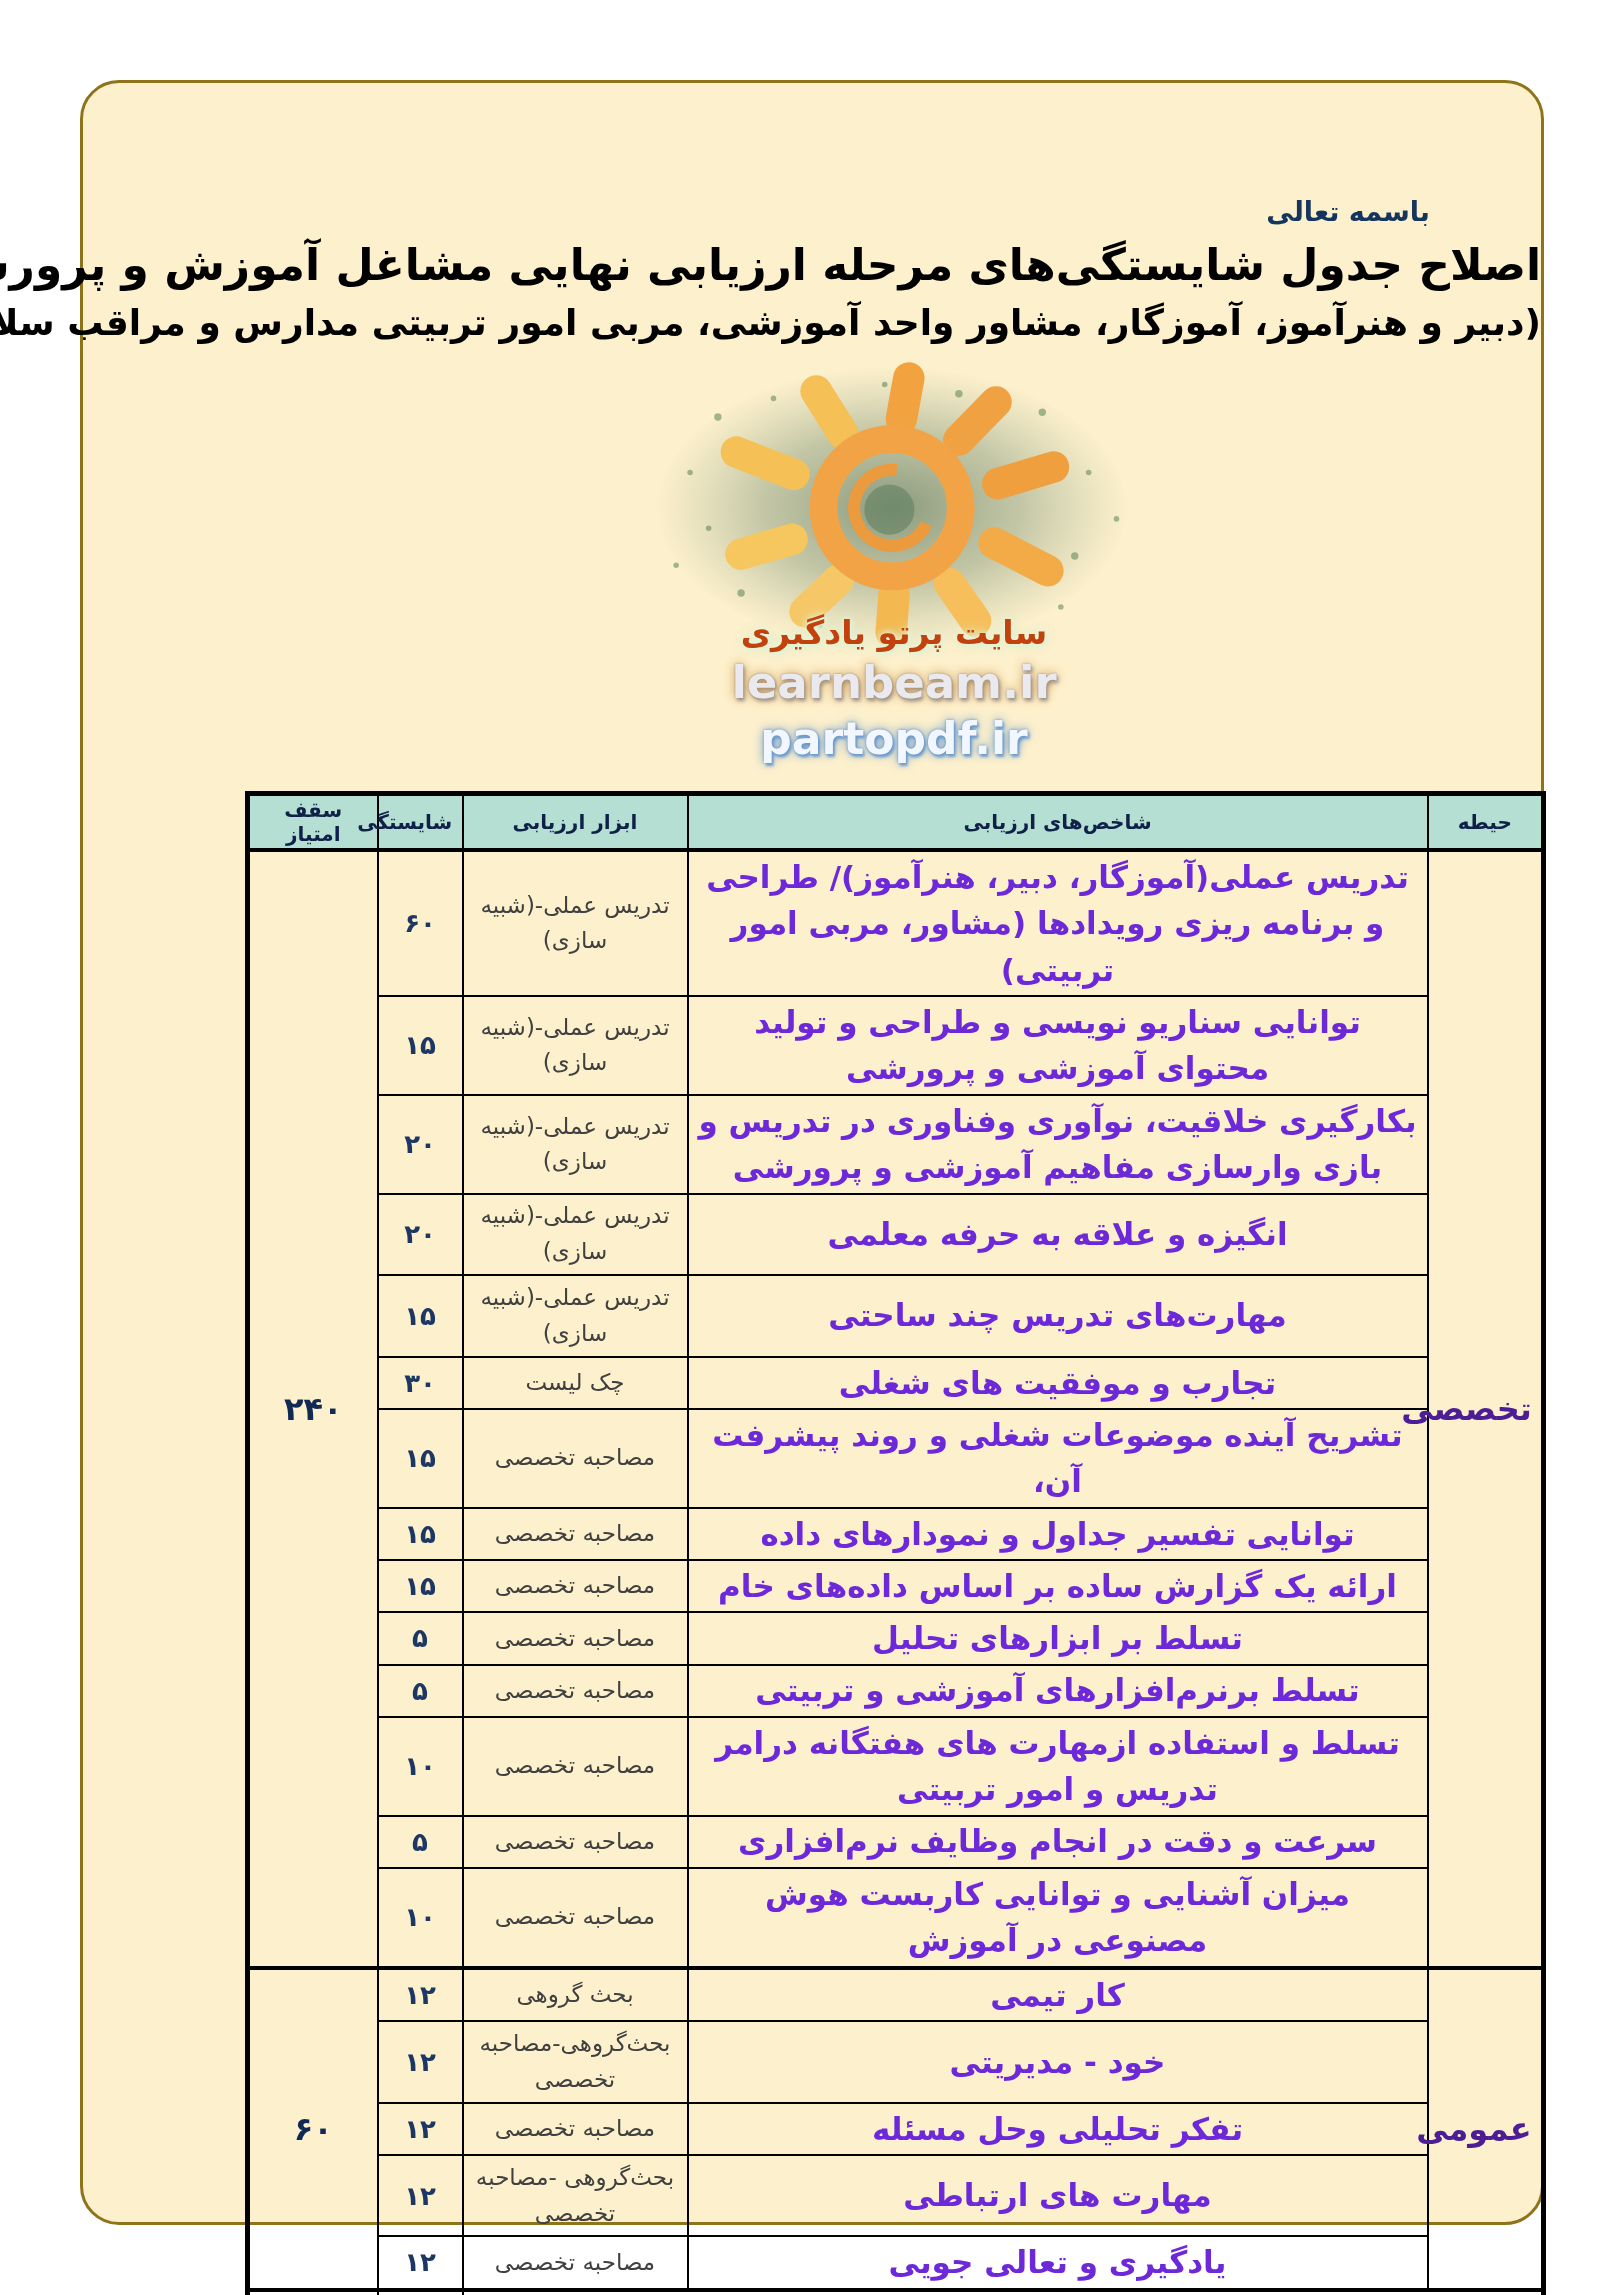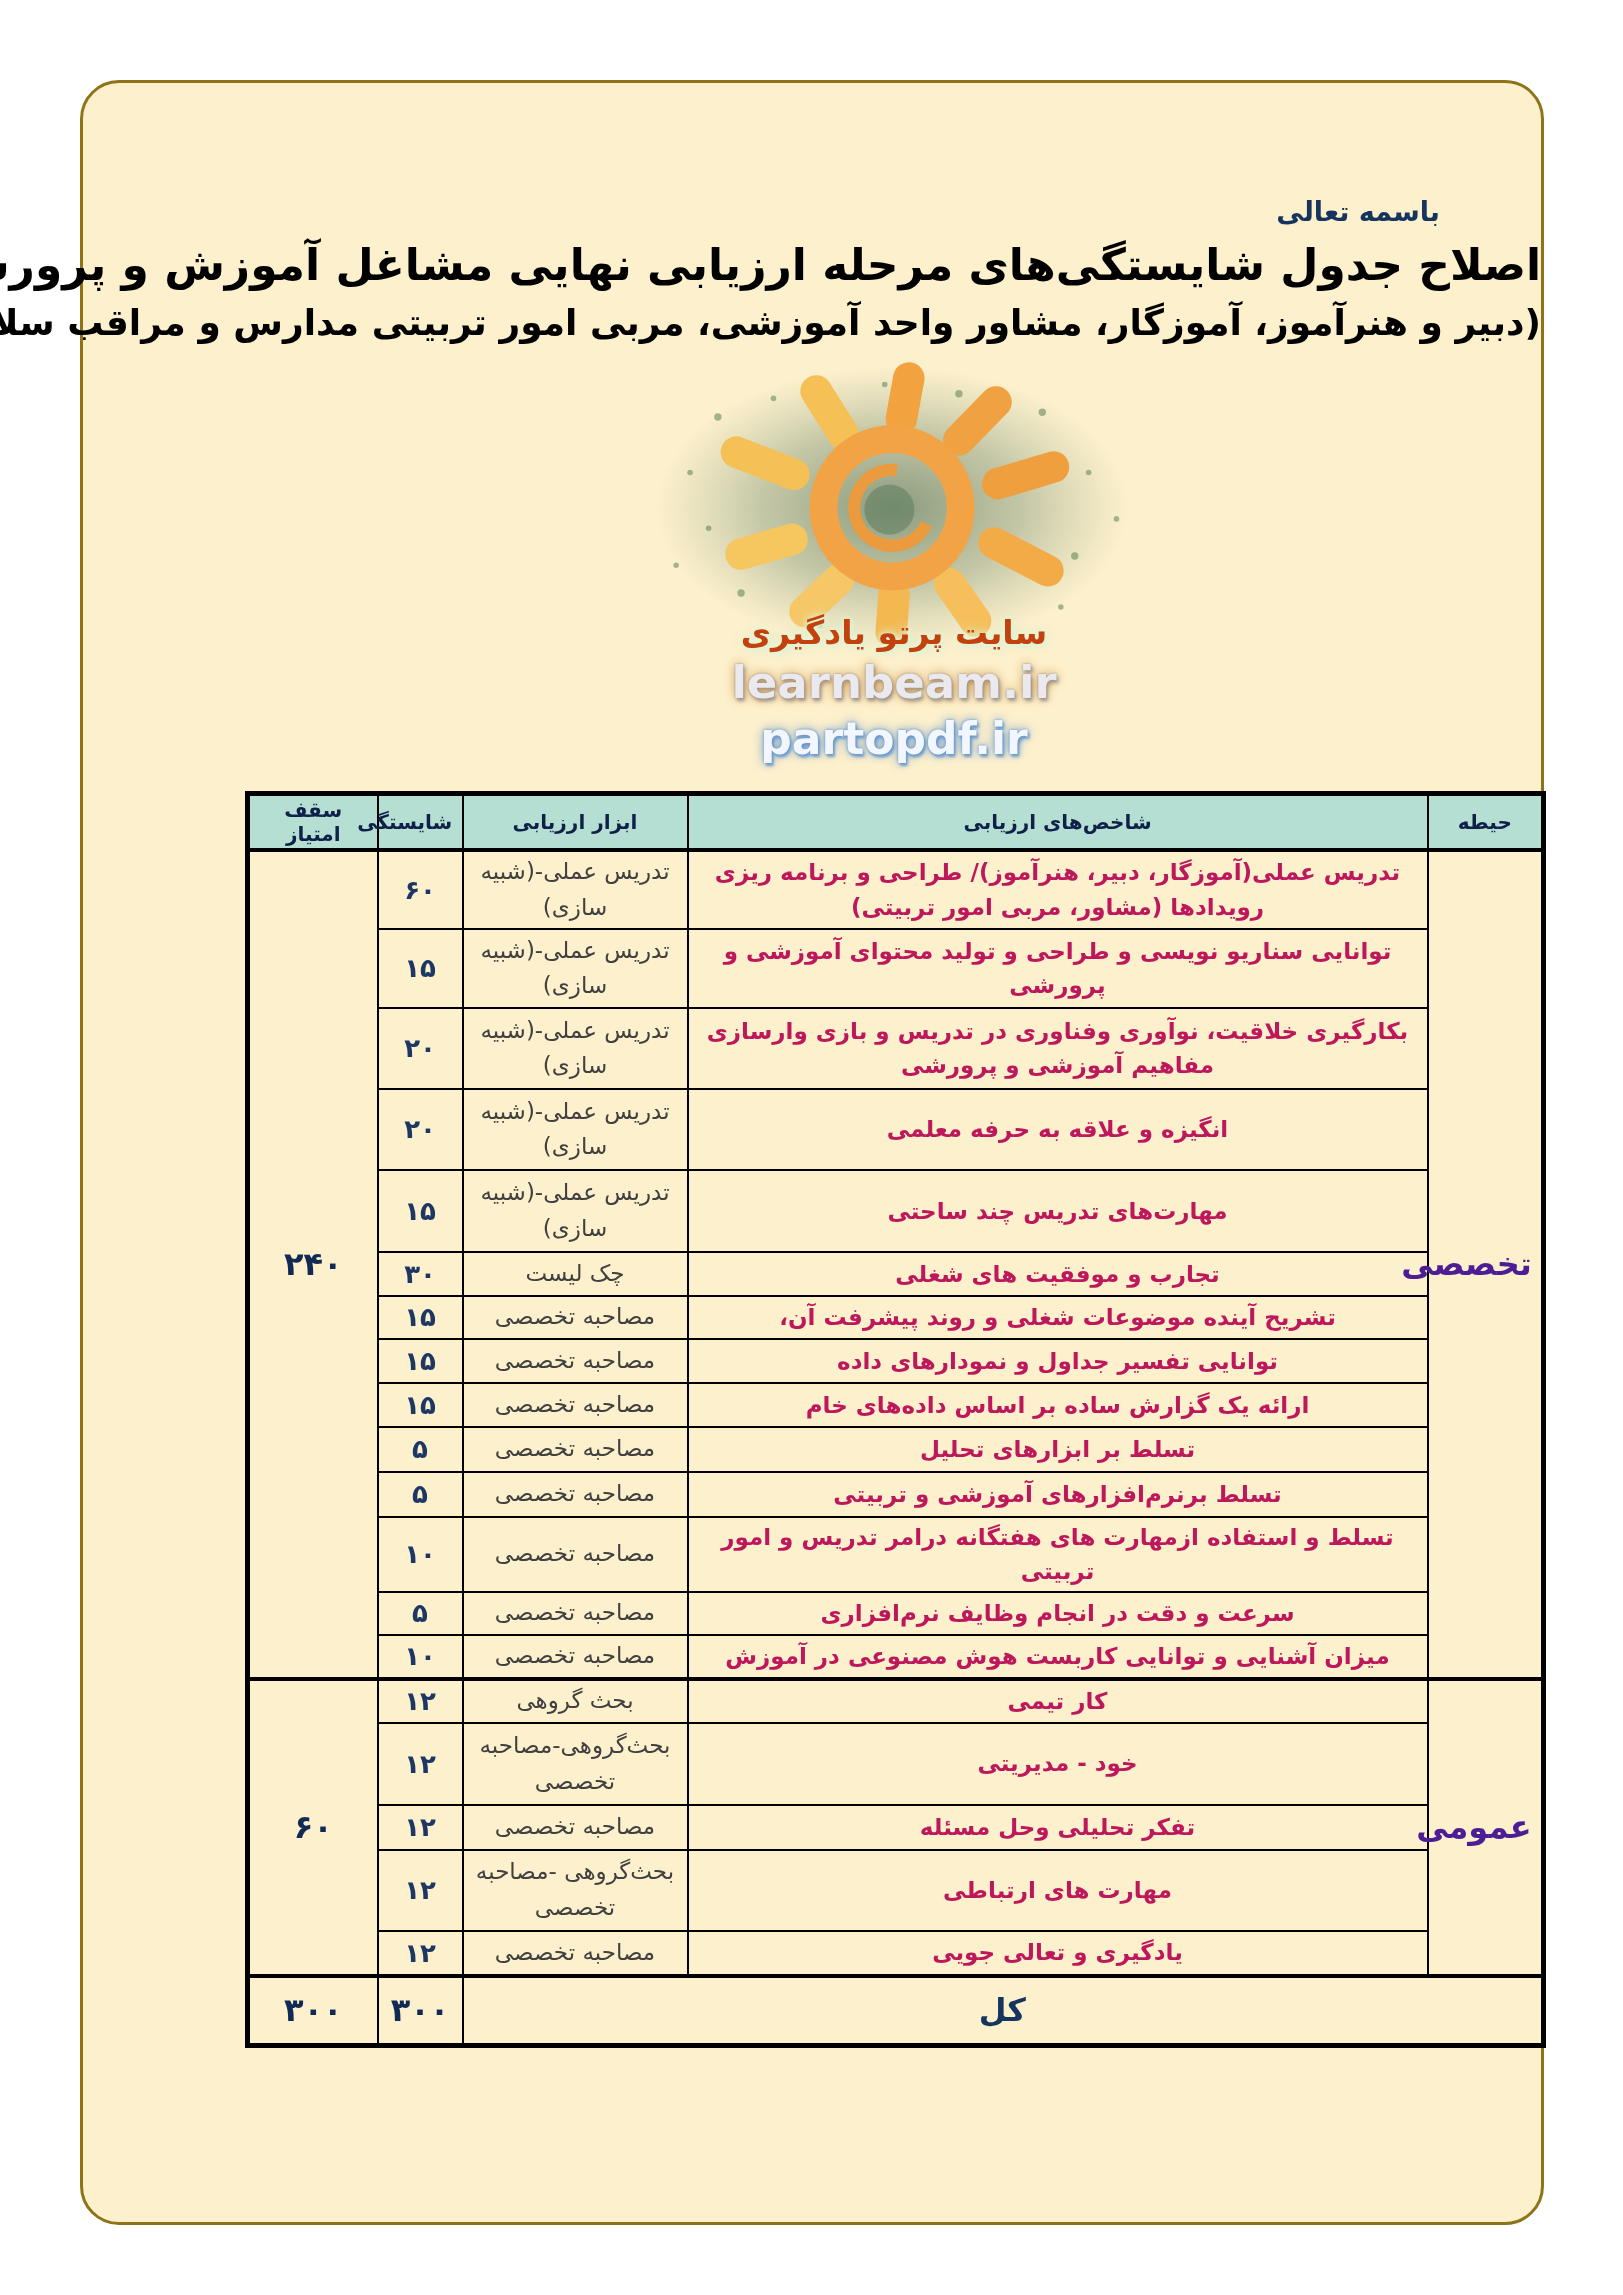--- a/index.html
+++ b/index.html
@@ -5,21 +5,21 @@
   html,body{margin:0;padding:0;background:#ffffff;}
   .page{
     position:relative;width:1623px;height:2296px;background:#ffffff;overflow:hidden;
     font-family:"DejaVu Sans",sans-serif;
   }
   .card{
     position:absolute;left:80px;top:80px;width:1464px;height:2145px;
     background:#fdf0cc;border:3.7px solid #8e7318;border-radius:39px;box-sizing:border-box;
   }
   .bismillah{
-    position:absolute;top:113px;right:101px;
+    position:absolute;top:113px;right:111px;
     font-size:27px;font-weight:bold;color:#16355e;direction:rtl;margin-left:40px;
   }
   .title{
     position:absolute;top:156px;left:0;right:0;text-align:center;
     font-size:44px;font-weight:bold;color:#000;direction:rtl;white-space:nowrap;
   }
   .subtitle{
     position:absolute;top:219px;left:0;right:0;text-align:center;
     font-size:36px;font-weight:bold;color:#000;direction:rtl;white-space:nowrap;
   }
@@ -39,21 +39,21 @@
     border:5.6px solid #000;
   }
   table.eval th,table.eval td{
     border:2.8px solid #000;text-align:center;vertical-align:middle;
     padding:1.9px 9.3px;box-sizing:border-box;
   }
   table.eval th{
     background:#b6dfd3;color:#0f2149;font-size:20px;font-weight:bold;
   }
   table.eval thead th{border-bottom:4.6px solid #000;}
-  td.ind{color:#be185d;font-size:23px;font-weight:bold;line-height:1.5;}
+  td.ind{color:#6d28d9;font-size:31px;font-weight:bold;line-height:1.5;}
   td.tool{color:#404040;font-size:23px;font-weight:normal;line-height:1.55;padding:1.9px 5.6px;}
   td.score{color:#1d3765;font-size:26px;font-weight:bold;}
   td.domain{color:#4c1d95;font-size:32px;font-weight:bold;}
   td.ceiling{color:#112a55;font-size:32px;font-weight:bold;}
   tr.sep-top td{border-top:4.6px solid #000;}
   tr.total td{border-top:4.6px solid #000;}
   td.total-label{color:#16355e;font-size:32px;font-weight:bold;}
   td.total-num{color:#112a55;font-size:32px;font-weight:bold;}
 </style>
 </head>

